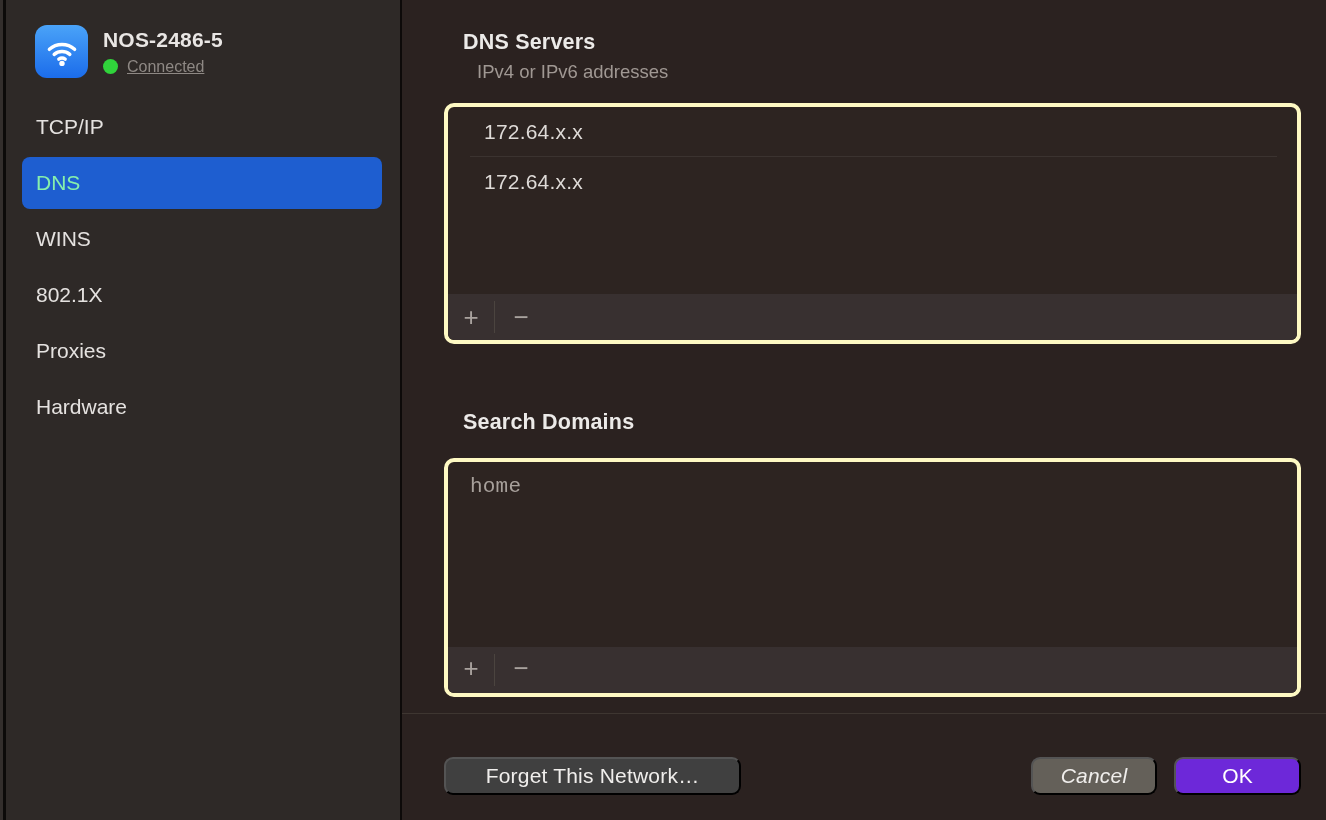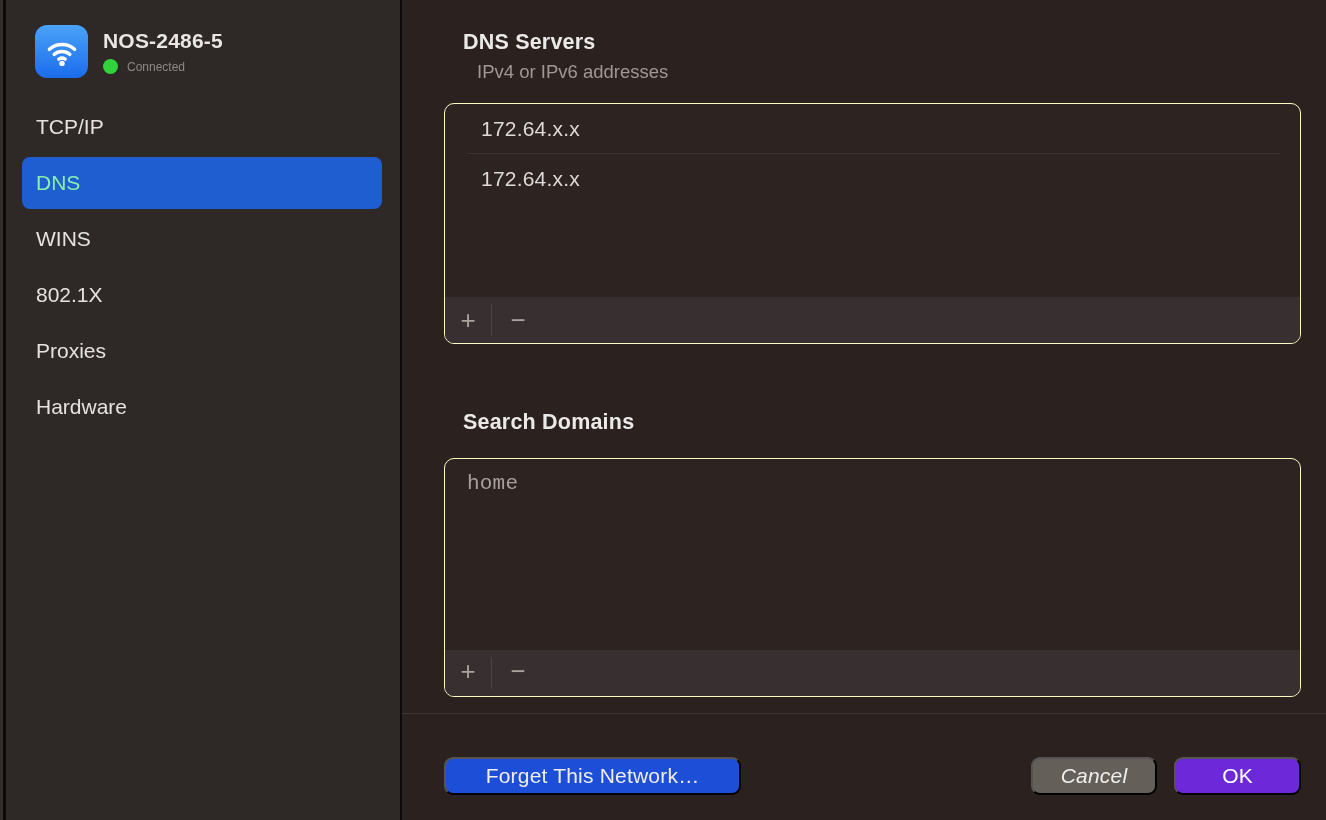--- a/index.html
+++ b/index.html
@@ -43,21 +43,21 @@
     font-size: 21px; font-weight: 600; color: #e9e6e4;
     letter-spacing: 0.2px;
   }
   .net-status {
     display: flex; align-items: center; margin-top: 6px;
   }
   .status-dot {
     width: 15px; height: 15px; border-radius: 50%;
     background: #30d33b; margin-right: 9px;
   }
-  .status-text { font-size: 12px; color: #8e8884; }
+  .status-text { font-size: 16px; color: #8e8884; text-decoration: underline; }
 
   .side-list { position: absolute; top: 101px; left: 22px; width: 360px; }
   .side-item {
     height: 52px; margin-bottom: 4px;
     display: flex; align-items: center;
     padding-left: 14px;
     border-radius: 8px;
     font-size: 21px; color: #e5e2e0;
     cursor: default;
   }
@@ -73,21 +73,21 @@
   .t-dns { top: 30px; }
   .t-search { top: 410px; }
   .section-sub {
     position: absolute; left: 75px; top: 61px;
     font-size: 18.5px; color: #a09893;
   }
 
   .listbox {
     position: absolute; left: 42px; width: 857px;
     background: #2d2421;
-    border: 1px solid #fef9c3;
+    border: 4px solid #fef9c3;
     border-radius: 10px;
     overflow: hidden;
   }
   .box-dns { top: 103px; height: 241px; }
   .box-search { top: 458px; height: 239px; font-family: Liberation Mono, monospace; }
 
   .lb-row {
     height: 49px; line-height: 49px;
     font-size: 21px; color: #dedad7;
     padding-left: 36px;
@@ -120,21 +120,21 @@
   }
 
   .btn {
     position: absolute; top: 757px; height: 38px;
     display: flex; align-items: center; justify-content: center;
     border-radius: 9px;
     font-size: 21px; color: #f0eeec;
     letter-spacing: 0.2px;
     cursor: default;
   }
-  .btn-forget { left: 42px; width: 297px; background: #1d4ed8; }
+  .btn-forget { left: 42px; width: 297px; background: #404040; }
   .btn-cancel { right: 169px; width: 126px; background: #646059; font-style: italic; }
   .btn-ok     { right: 25px;  width: 127px; background: #6d28d9; color: #ffffff; }
 </style>
 </head>
 <body>
 
 <div class="window">
 
   <aside class="sidebar">
     <div class="window-edge"></div>

